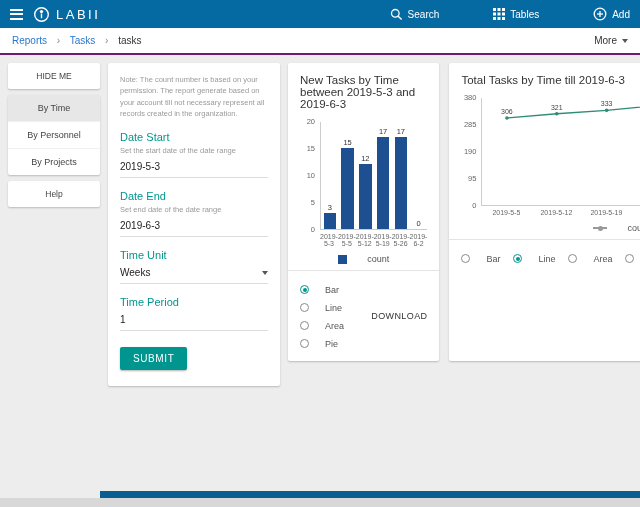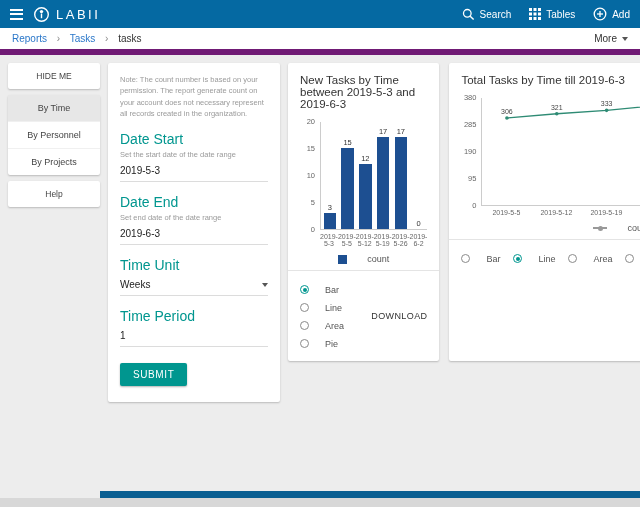--- a/index.html
+++ b/index.html
@@ -6,25 +6,25 @@
   body { font-family:"Liberation Sans", sans-serif; background:#d8d8d8; }
   .app { position:relative; width:640px; height:498px; background:#ededed; overflow:hidden; }
 
   
   header { height:28px; background:#0569a2; display:flex; align-items:center; justify-content:space-between; padding:0 10px; color:#fff; }
   .h-left { display:flex; align-items:center; gap:10px; }
   .hamburger { display:inline-block; cursor:pointer; }
   .hamburger i { display:block; width:13px; height:2px; background:#fff; margin:2.5px 0; }
   .logo { display:flex; align-items:center; gap:6px; cursor:pointer; }
   .brand { font-size:13px; letter-spacing:2.5px; font-weight:400; }
-  .h-right { display:flex; align-items:center; }
+  .h-right { display:flex; align-items:center;gap:36px; }
   .h-action { display:flex; align-items:center; gap:5px; font-size:10px; margin-left:18px; cursor:pointer; }
 
   
-  .crumbbar { height:27px; background:#fff; border-bottom:6px solid #701a75; display:flex; align-items:center; justify-content:space-between; padding:0 12px; font-size:10px; }
+  .crumbbar { height:27px; background:#fff; border-bottom:2px solid #701a75; display:flex; align-items:center; justify-content:space-between; padding:0 12px; font-size:10px; }
   .crumbs a { color:#2a77c9; text-decoration:none; margin-right:7px; cursor:pointer; }
   .sep { color:#888; margin-right:7px; }
   .current { color:#333; }
   .more { display:flex; align-items:center; gap:5px; color:#333; cursor:pointer; }
   .caret { width:0; height:0; border-left:3.5px solid transparent; border-right:3.5px solid transparent; border-top:4px solid #555; }
 
   
   .main { display:flex; gap:8px; padding:8px; align-items:flex-start; }
   .card { background:#fff; border-radius:2px; box-shadow:0 1px 2px rgba(0,0,0,.22); }
 
@@ -32,21 +32,21 @@
   aside { width:92px; flex:none; }
   .side-card { margin-bottom:6px;text-align:center; }
   .side-cell { padding:8px 9px; font-size:8.5px; color:#444; cursor:pointer; }
   .side-item { padding:8px 9px; font-size:9px; color:#444; border-bottom:1px solid #f0f0f0; cursor:pointer; }
   .side-item:last-child { border-bottom:none; }
   .side-item.selected { background:#e7e7e7; }
 
   
   .form-card { width:172px; flex:none; padding:11px 12px 16px; }
   .note { font-size:7.5px; color:#9a9a9a; line-height:1.5; }
-  .f-label { color:#00968f; font-size:14px; margin-top:12px; }
+  .f-label { color:#00968f; font-size:11px; margin-top:12px; }
   .f-help { font-size:7.5px; color:#9a9a9a; margin-top:3px; }
   .f-help:empty { display:none; }
   .f-value { font-size:10px; color:#222; padding:6px 0 5px; border-bottom:1px solid #dcdcdc; display:flex; justify-content:space-between; align-items:center; cursor:text; }
   .submit-btn { margin-top:16px; background:#00968f; color:#fff; border:none; font-size:10px; letter-spacing:.6px; padding:6px 13px; border-radius:2px; box-shadow:0 1px 2px rgba(0,0,0,.3); font-family:inherit; cursor:pointer; }
 
   
   .charts-col { flex:1; min-width:0; display:flex; gap:10px; }
   .chart-title { font-size:11.5px; color:#333; font-weight:400; padding:11px 12px 8px; }
   .plot-wrap { display:flex; margin:4px 12px 0 8px; }
   .yaxis { width:24px; height:108px; position:relative; flex:none; }
@@ -151,21 +151,21 @@
         <div class="side-item selected">By Time</div>
         <div class="side-item">By Personnel</div>
         <div class="side-item">By Projects</div>
       </div>
       <div class="card side-card">
         <div class="side-cell">Help</div>
       </div>
     </aside>
 
     <section class="card form-card">
-      <p class="note">Note: The count number is based on your permission. The report generate count on your account does not necessary represent all records created in the organization.</p>
+      <p class="note">Note: The count number is based on your permission. The report generate based on your account till not necessary represent all records created in the organization.</p>
 
       <div class="f-label">Date Start</div>
       <div class="f-help">Set the start date of the date range</div>
       <div class="f-value">
           <span>2019-5-3</span>
         </div>
 
       <div class="f-label">Date End</div>
       <div class="f-help">Set end date of the date range</div>
       <div class="f-value">

